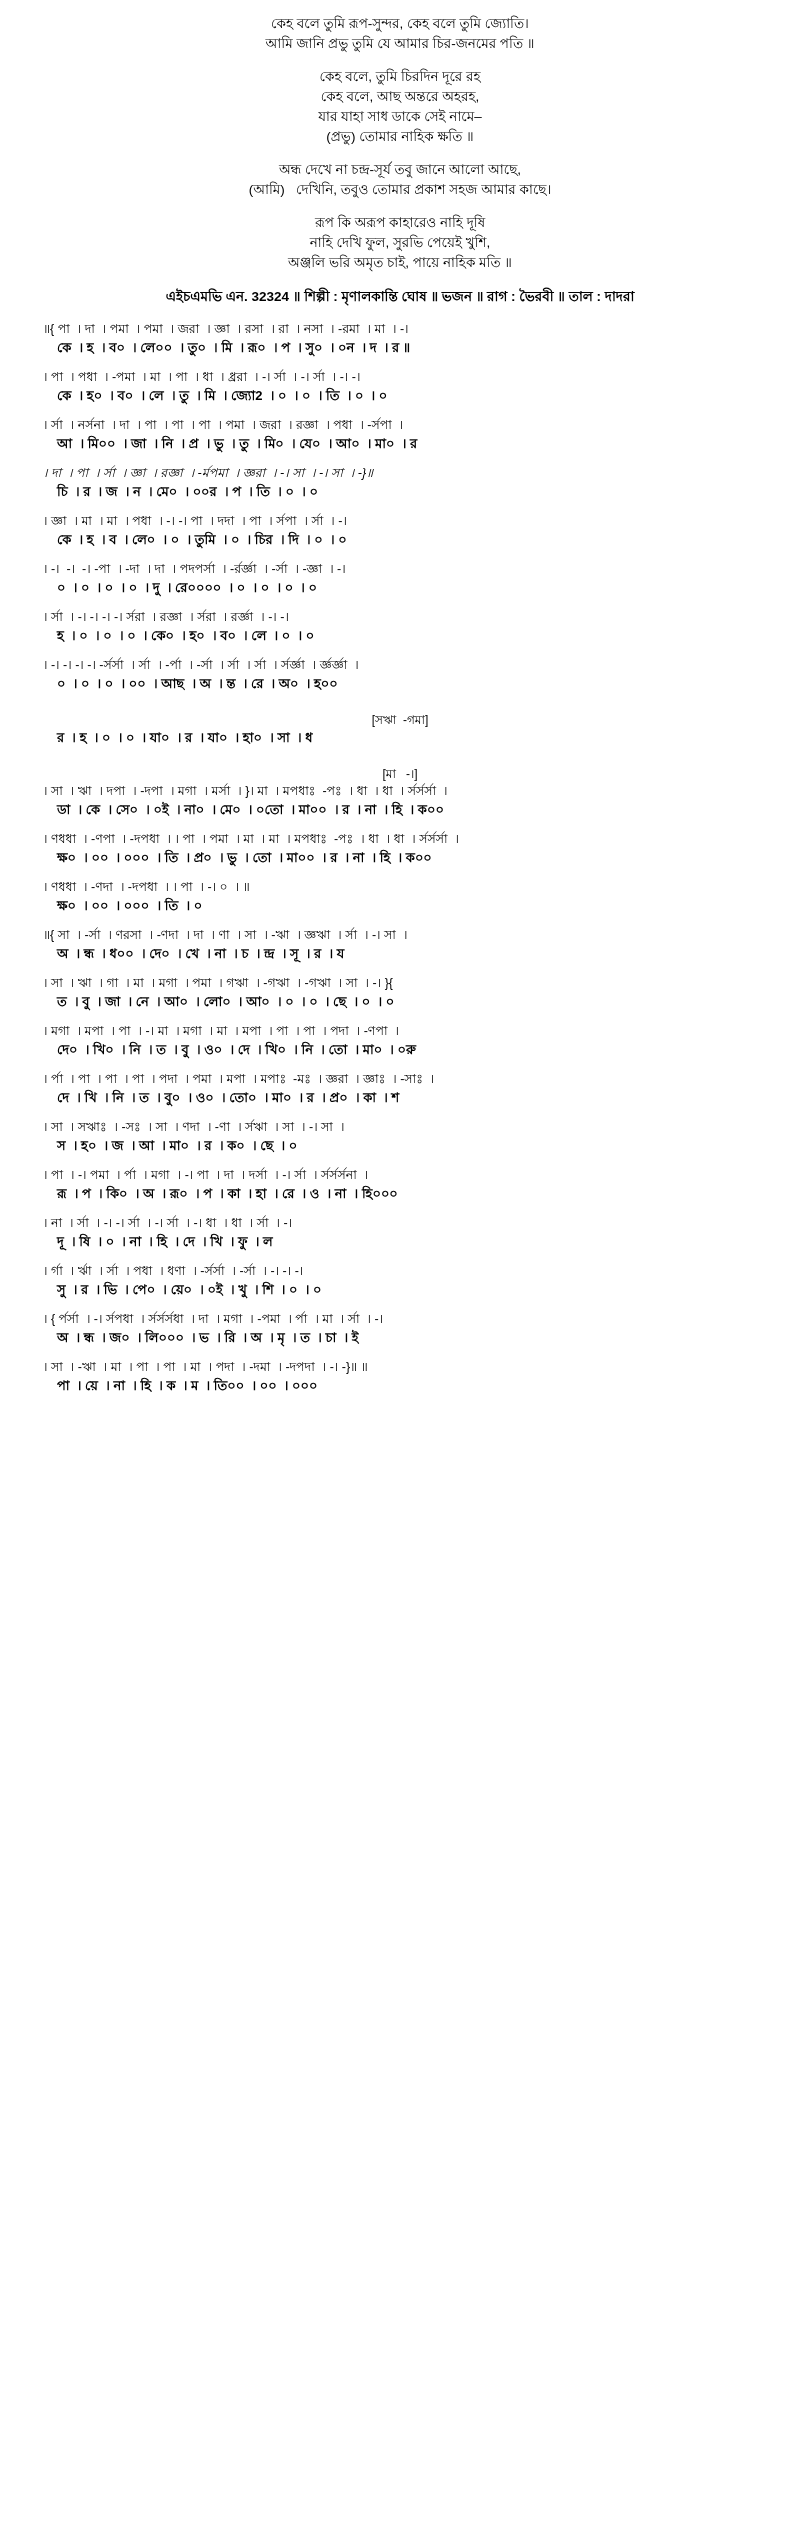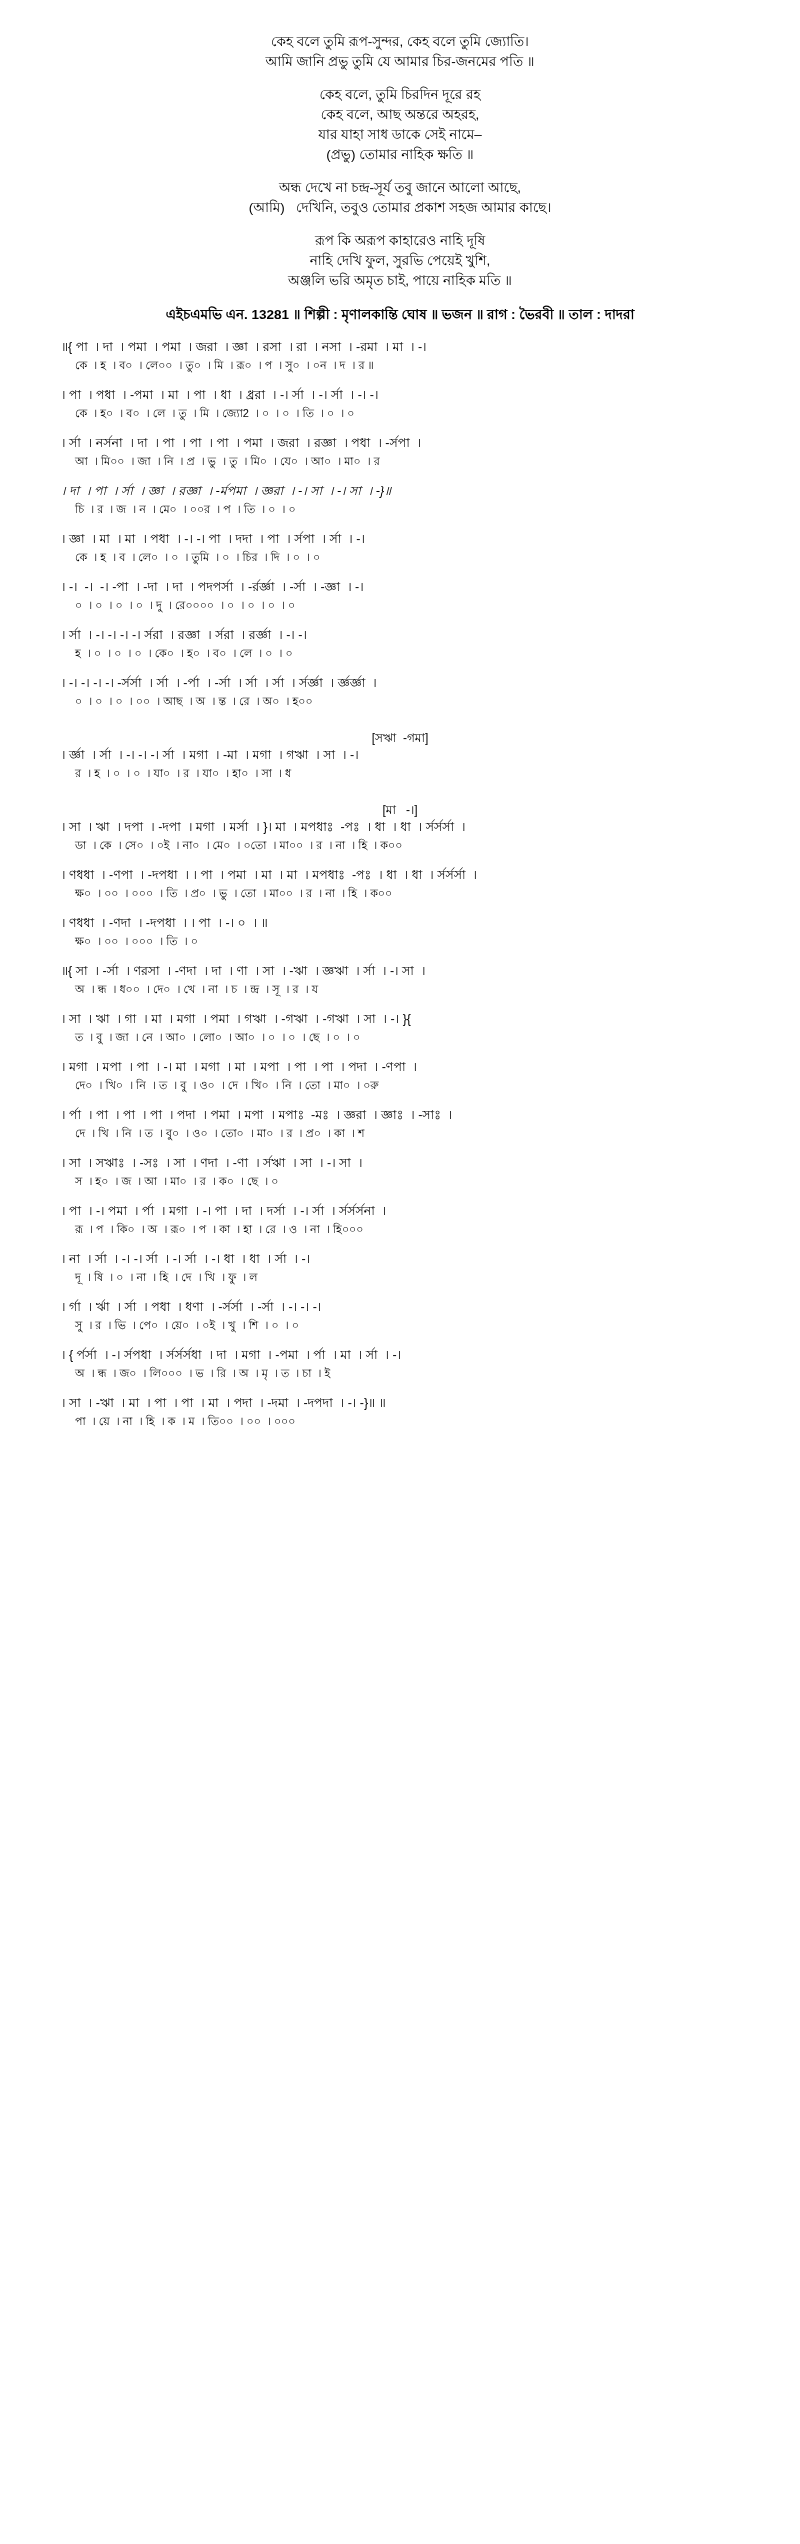--- a/index.html
+++ b/index.html
@@ -9,21 +9,21 @@
   }
   body {
     width: 800px;
     font-family: "Liberation Sans", sans-serif;
     color: #000000;
   }
   .page {
     width: 800px;
     min-height: 2544px;
     position: relative;
-    padding: 18px;
+    padding: 0;
     box-sizing: border-box;
   }
   
   .lyrics {
     padding-top: 14px;
     text-align: center;
   }
   .stanza {
     margin-bottom: 13px;
   }
@@ -61,22 +61,23 @@
     align-items: flex-end;
     font-size: 12.5px;
     line-height: 17px;
     white-space: pre;
     margin-left: 19px;
   }
   .nrow.swar {
     font-size: 12.5px;
   }
   .nrow.lyr {
-    font-size: 11px;
+    font-size: 13px;
     margin-top: 1px;
+    font-weight: bold;
   }
   .centerline {
     text-align: center;
     font-size: 12.5px;
     line-height: 17px;
     white-space: pre;
   }
 </style>
 </head>
 <body>
@@ -98,21 +99,21 @@
       <div class="lyric-line">অন্ধ দেখে না চন্দ্র-সূর্য তবু জানে আলো আছে,</div>
       <div class="lyric-line">(আমি)   দেখিনি, তবুও তোমার প্রকাশ সহজ আমার কাছে।</div>
     </div>
     <div class="stanza">
       <div class="lyric-line">রূপ কি অরূপ কাহারেও নাহি দূষি</div>
       <div class="lyric-line">নাহি দেখি ফুল, সুরভি পেয়েই খুশি,</div>
       <div class="lyric-line">অঞ্জলি ভরি অমৃত চাই, পায়ে নাহিক মতি ॥</div>
     </div>
   </div>
 
-  <div class="credit">এইচএমভি এন. 13281 ॥ শিল্পী : মৃণালকান্তি ঘোষ ॥ ভজন ॥ রাগ : ভৈরবী ॥ তাল : দাদরা</div>
+  <div class="credit">এইচএমভি এন. 32324 ॥ শিল্পী : মৃণালকান্তি ঘোষ ॥ ভজন ॥ রাগ : ভৈরবী ॥ তাল : দাদরা</div>
 
   <div class="notation" id="notation-container">
       <div class="nline">
         <div class="nrow swar centerline" style="text-align: left;">॥{ পা  । দা  । পমা  । পমা  । জরা  । জ্ঞা  । রসা  । রা  । নসা  । -রমা  । মা  । -। </div>
         <div class="nrow lyr centerline" style="text-align: left; padding-left: 14px;">কে  । হ  । ব০  । লে০০  । তু০  । মি  । রূ০  । প  । সু০  । ০ন  । দ  । র ॥</div>
       </div>
       <div class="nline">
         <div class="nrow swar centerline" style="text-align: left;">। পা  । পধা  । -পমা  । মা  । পা  । ধা  । ধ্ররা  । -। ‍র্সা  । -। ‍র্সা  । -। -। </div>
         <div class="nrow lyr centerline" style="text-align: left; padding-left: 14px;">কে  । হ০  । ব০  । লে  । তু  । মি  । জ্যো2  । ০  । ০  । তি  । ০  । ০</div>
       </div>
@@ -135,21 +136,20 @@
       <div class="nline">
         <div class="nrow swar centerline" style="text-align: left;">। ‍র্সা  । -। -। -। -। র্সরা  । রজ্ঞা  । ‍র্সরা  । রর্জ্ঞা  । -। -। </div>
         <div class="nrow lyr centerline" style="text-align: left; padding-left: 14px;">হ  । ০  । ০  । ০  । কে০  । হ০  । ব০  । লে  । ০  । ০</div>
       </div>
       <div class="nline">
         <div class="nrow swar centerline" style="text-align: left;">। -। -। -। -। -র্সর্সা  । ‍র্সা  । -র্পা  । -‍র্সা  । ‍র্সা  । ‍র্সা  । ‍র্সর্জ্ঞা  । র্জ্ঞর্জ্ঞা  । </div>
         <div class="nrow lyr centerline" style="text-align: left; padding-left: 14px;">০  । ০  । ০  । ০০  । আছ  । অ  । ন্ত  । রে  । অ০  । হ০০</div>
       </div>
       <div class="nline">
         <div class="marker">[সঋা  -গমা]</div>
-        <div class="nrow swar centerline" style="text-align: left;">। ‍র্জ্ঞা  । ‍র্সা  । -। -। -। র্সা  । মগা  । -মা  । মগা  । গঋা  । সা  । -। </div>
         <div class="nrow lyr centerline" style="text-align: left; padding-left: 14px;">র  । হ  । ০  । ০  । যা০  । র  । যা০  । হা০  । সা  । ধ</div>
       </div>
       <div class="nline">
         <div class="marker">[মা   -।]</div>
         <div class="nrow swar centerline" style="text-align: right;">। সা  । ঋা  । দপা  । -দপা  । মগা  । মর্সা  । }। মা  । মপধাঃ  -পঃ  । ধা  । ধা  । ‍র্সর্সর্সা  । </div>
         <div class="nrow lyr centerline" style="text-align: left; padding-left: 14px;">ডা  । কে  । সে০  । ০ই  । না০  । মে০  । ০তো  । মা০০  । র  । না  । হি  । ক০০</div>
       </div>
       <div class="nline">
         <div class="nrow swar centerline" style="text-align: left;">। ণধধা  । -ণপা  । -দপধা  । । পা  । পমা  । মা  । মা  । মপধাঃ  -পঃ  । ধা  । ধা  । ‍র্সর্সর্সা  । </div>
         <div class="nrow lyr centerline" style="text-align: left; padding-left: 14px;">ক্ষ০  । ০০  । ০০০  । তি  । প্র০  । ভু  । তো  । মা০০  । র  । না  । হি  । ক০০</div>

